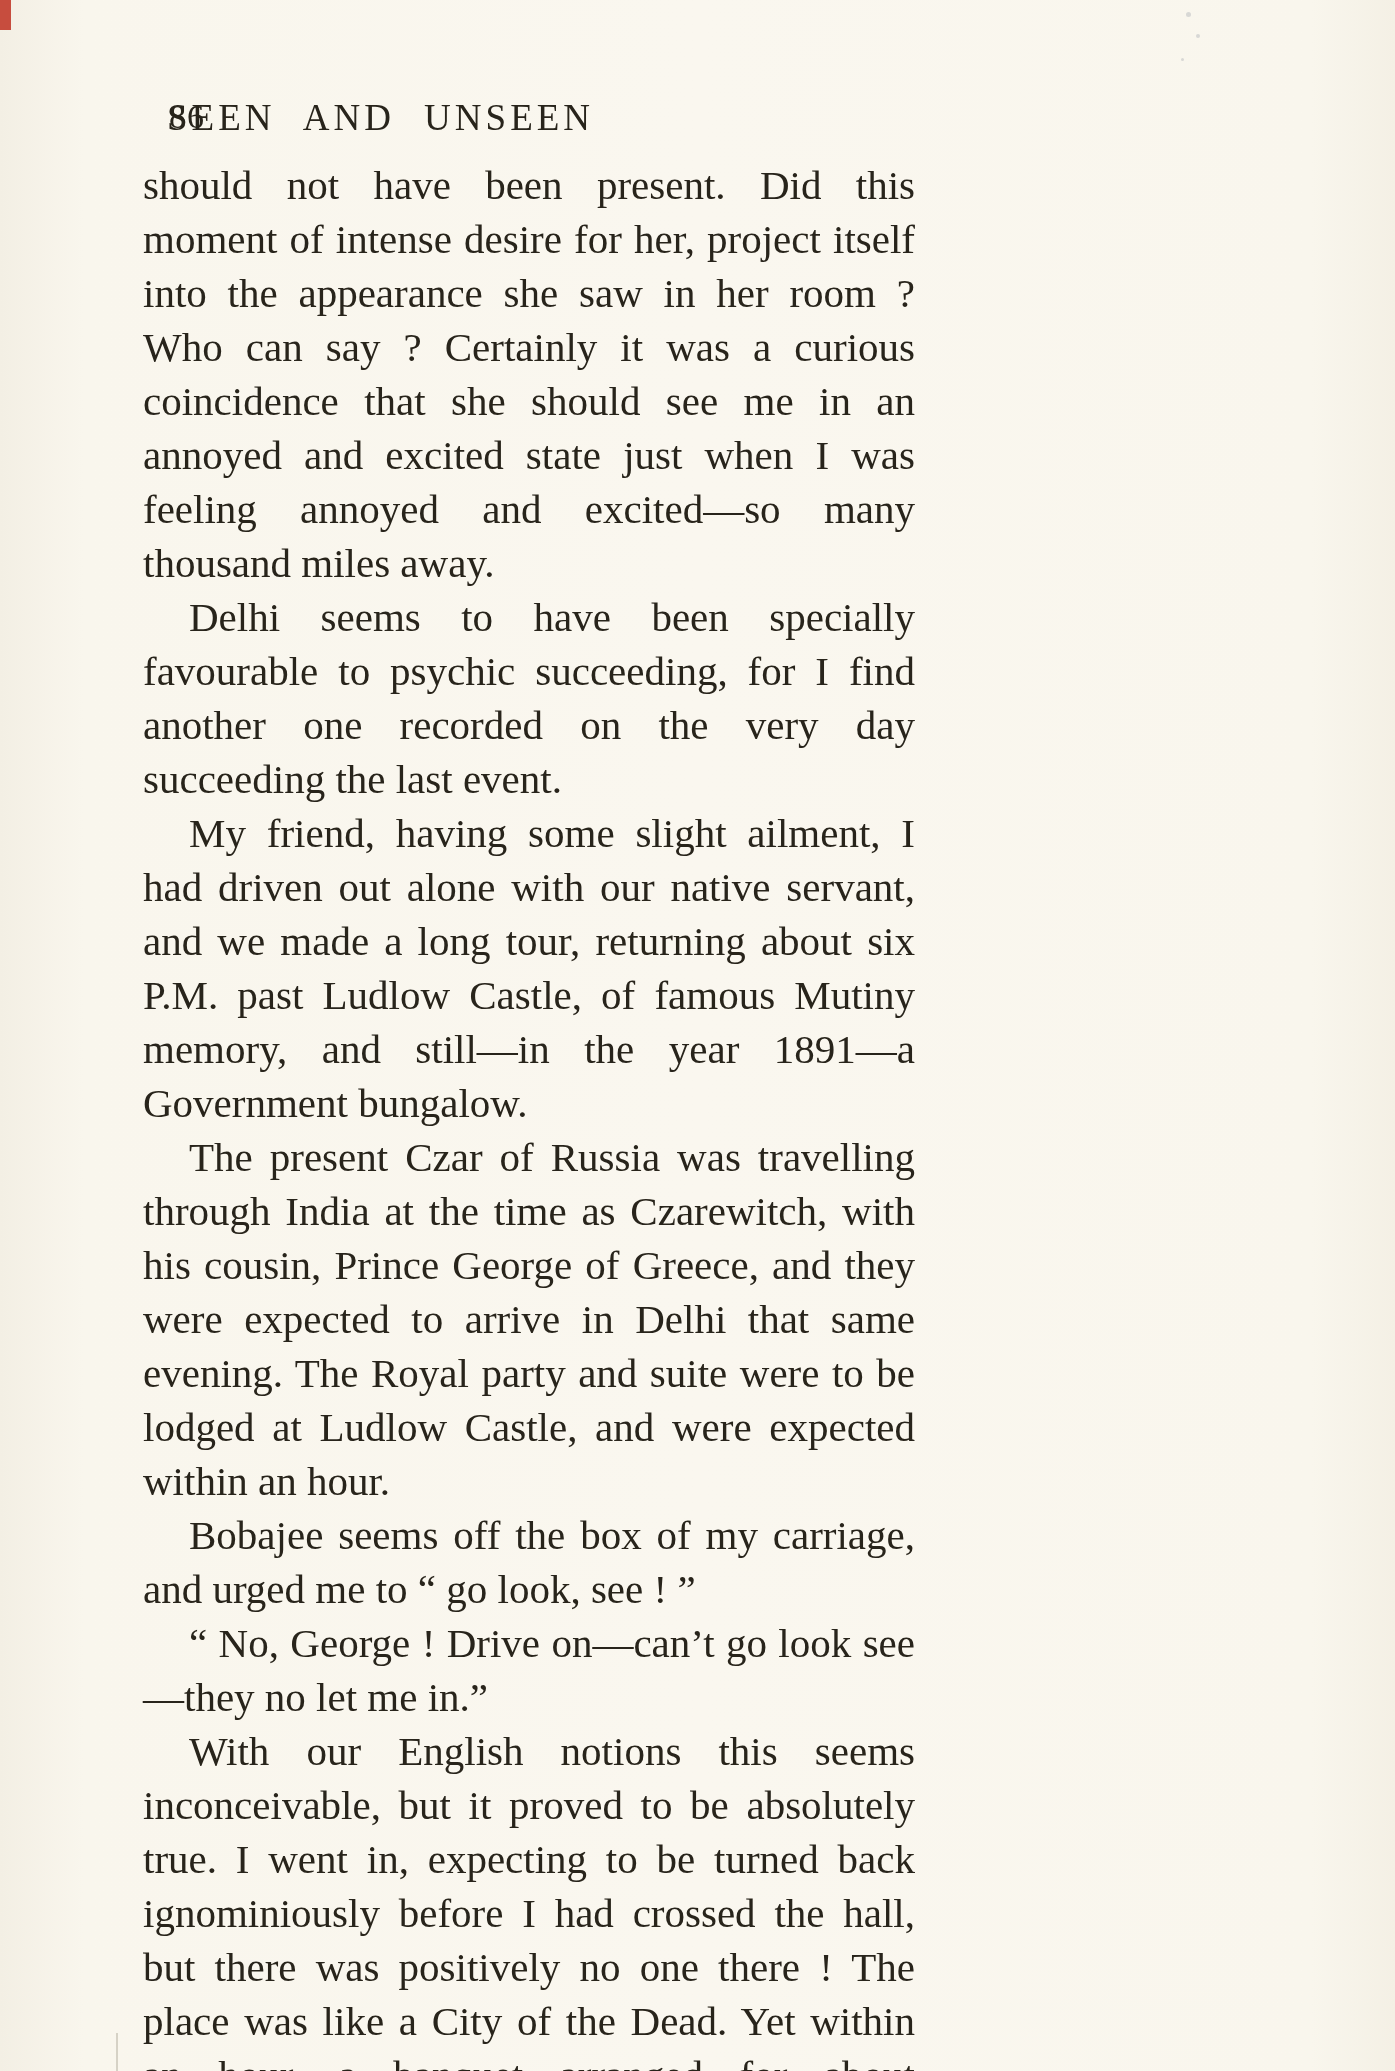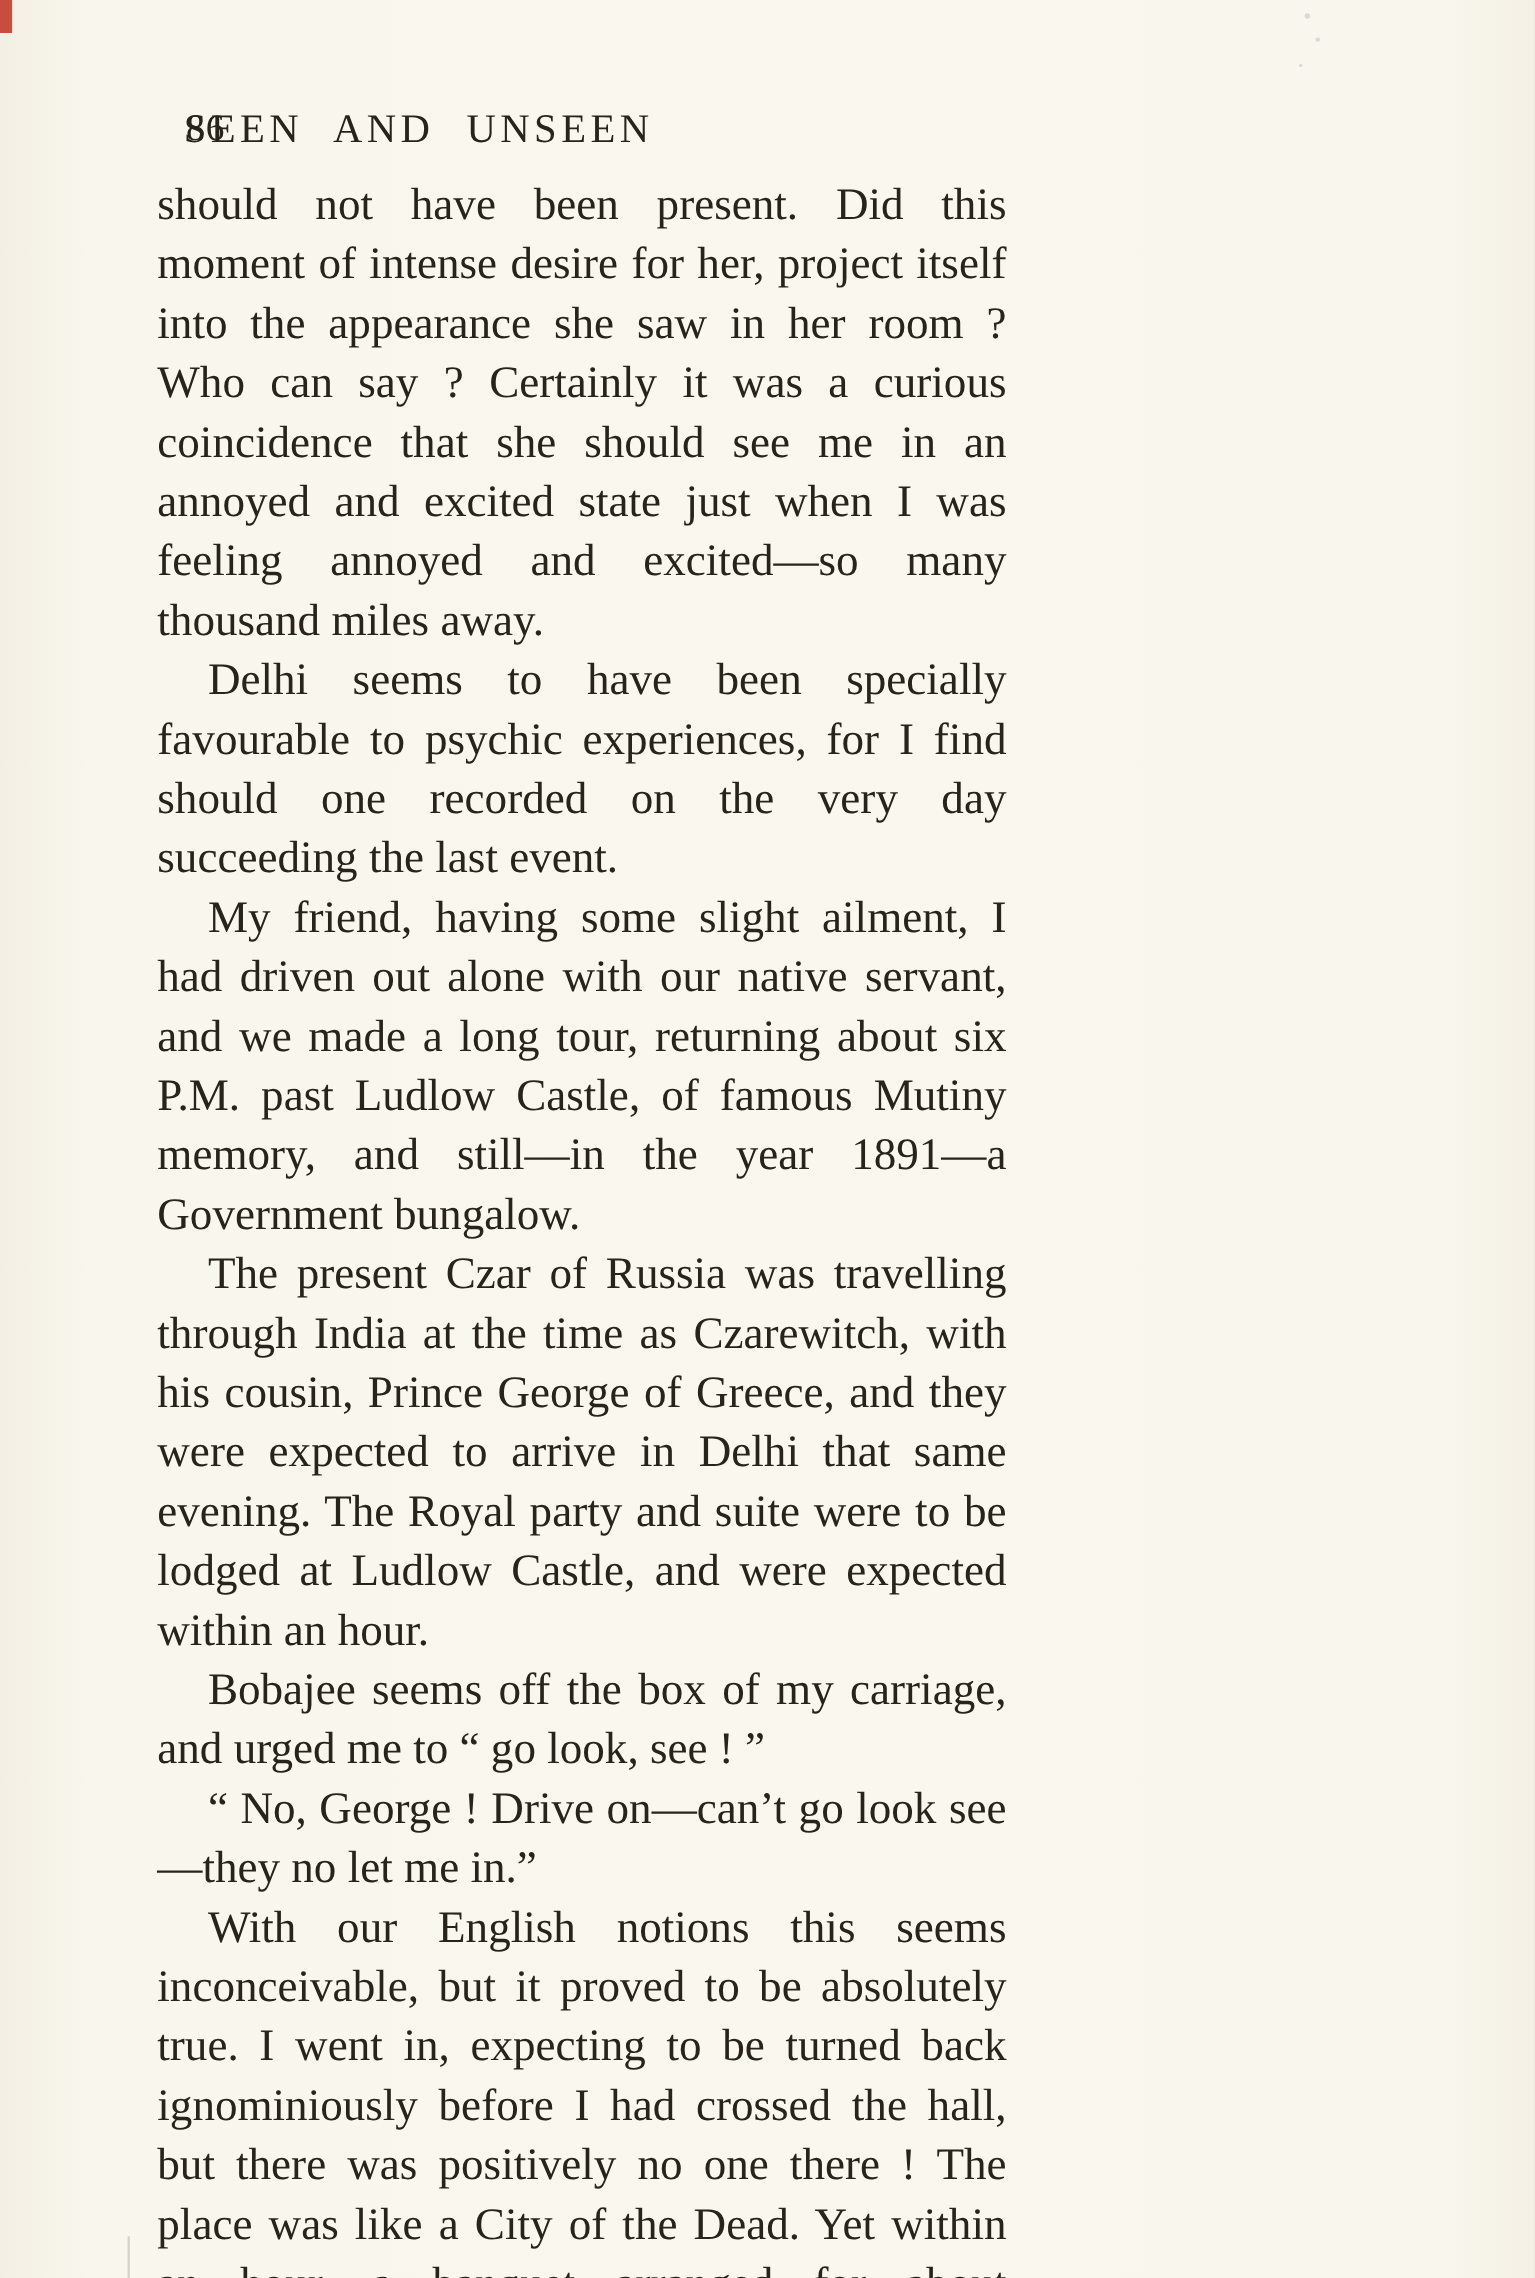--- a/index.html
+++ b/index.html
@@ -102,21 +102,21 @@
 
   <div class="text-block">
 
     <div class="running-head">
       <span class="page-number">86</span>
       <span class="header-title">SEEN AND UNSEEN</span>
     </div>
 
     <div class="body-text">
       <p class="para no-indent">should not have been present.  Did this moment of intense desire for her, project itself into the appearance she saw in her room ?  Who can say ? Certainly it was a curious coincidence that she should see me in an annoyed and excited state just when I was feeling annoyed and excited—so many thousand miles away.</p>
-      <p class="para">Delhi seems to have been specially favourable to psychic experiences, for I find should one recorded on the very day succeeding the last event.</p>
+      <p class="para">Delhi seems to have been specially favourable to psychic succeeding, for I find another one recorded on the very day succeeding the last event.</p>
       <p class="para">My friend, having some slight ailment, I had driven out alone with our native servant, and we made a long tour, returning about six P.M. past Ludlow Castle, of famous Mutiny memory, and still—in the year 1891—a Government bungalow.</p>
       <p class="para">The present Czar of Russia was travelling through India at the time as Czarewitch, with his cousin, Prince George of Greece, and they were expected to arrive in Delhi that same evening.  The Royal party and suite were to be lodged at Ludlow Castle, and were expected within an hour.</p>
       <p class="para">Bobajee seems off the box of my carriage, and urged me to “ go look, see ! ”</p>
       <p class="para">“ No, George !  Drive on—can’t go look see—they no let me in.”</p>
       <p class="para full-last">With our English notions this seems inconceivable, but it proved to be absolutely true.  I went in, expecting to be turned back ignominiously before I had crossed the hall, but there was positively no one there !  The place was like a City of the Dead. Yet within an hour, a banquet arranged for about</p>
     </div>
 
   </div>
 
 </div>

